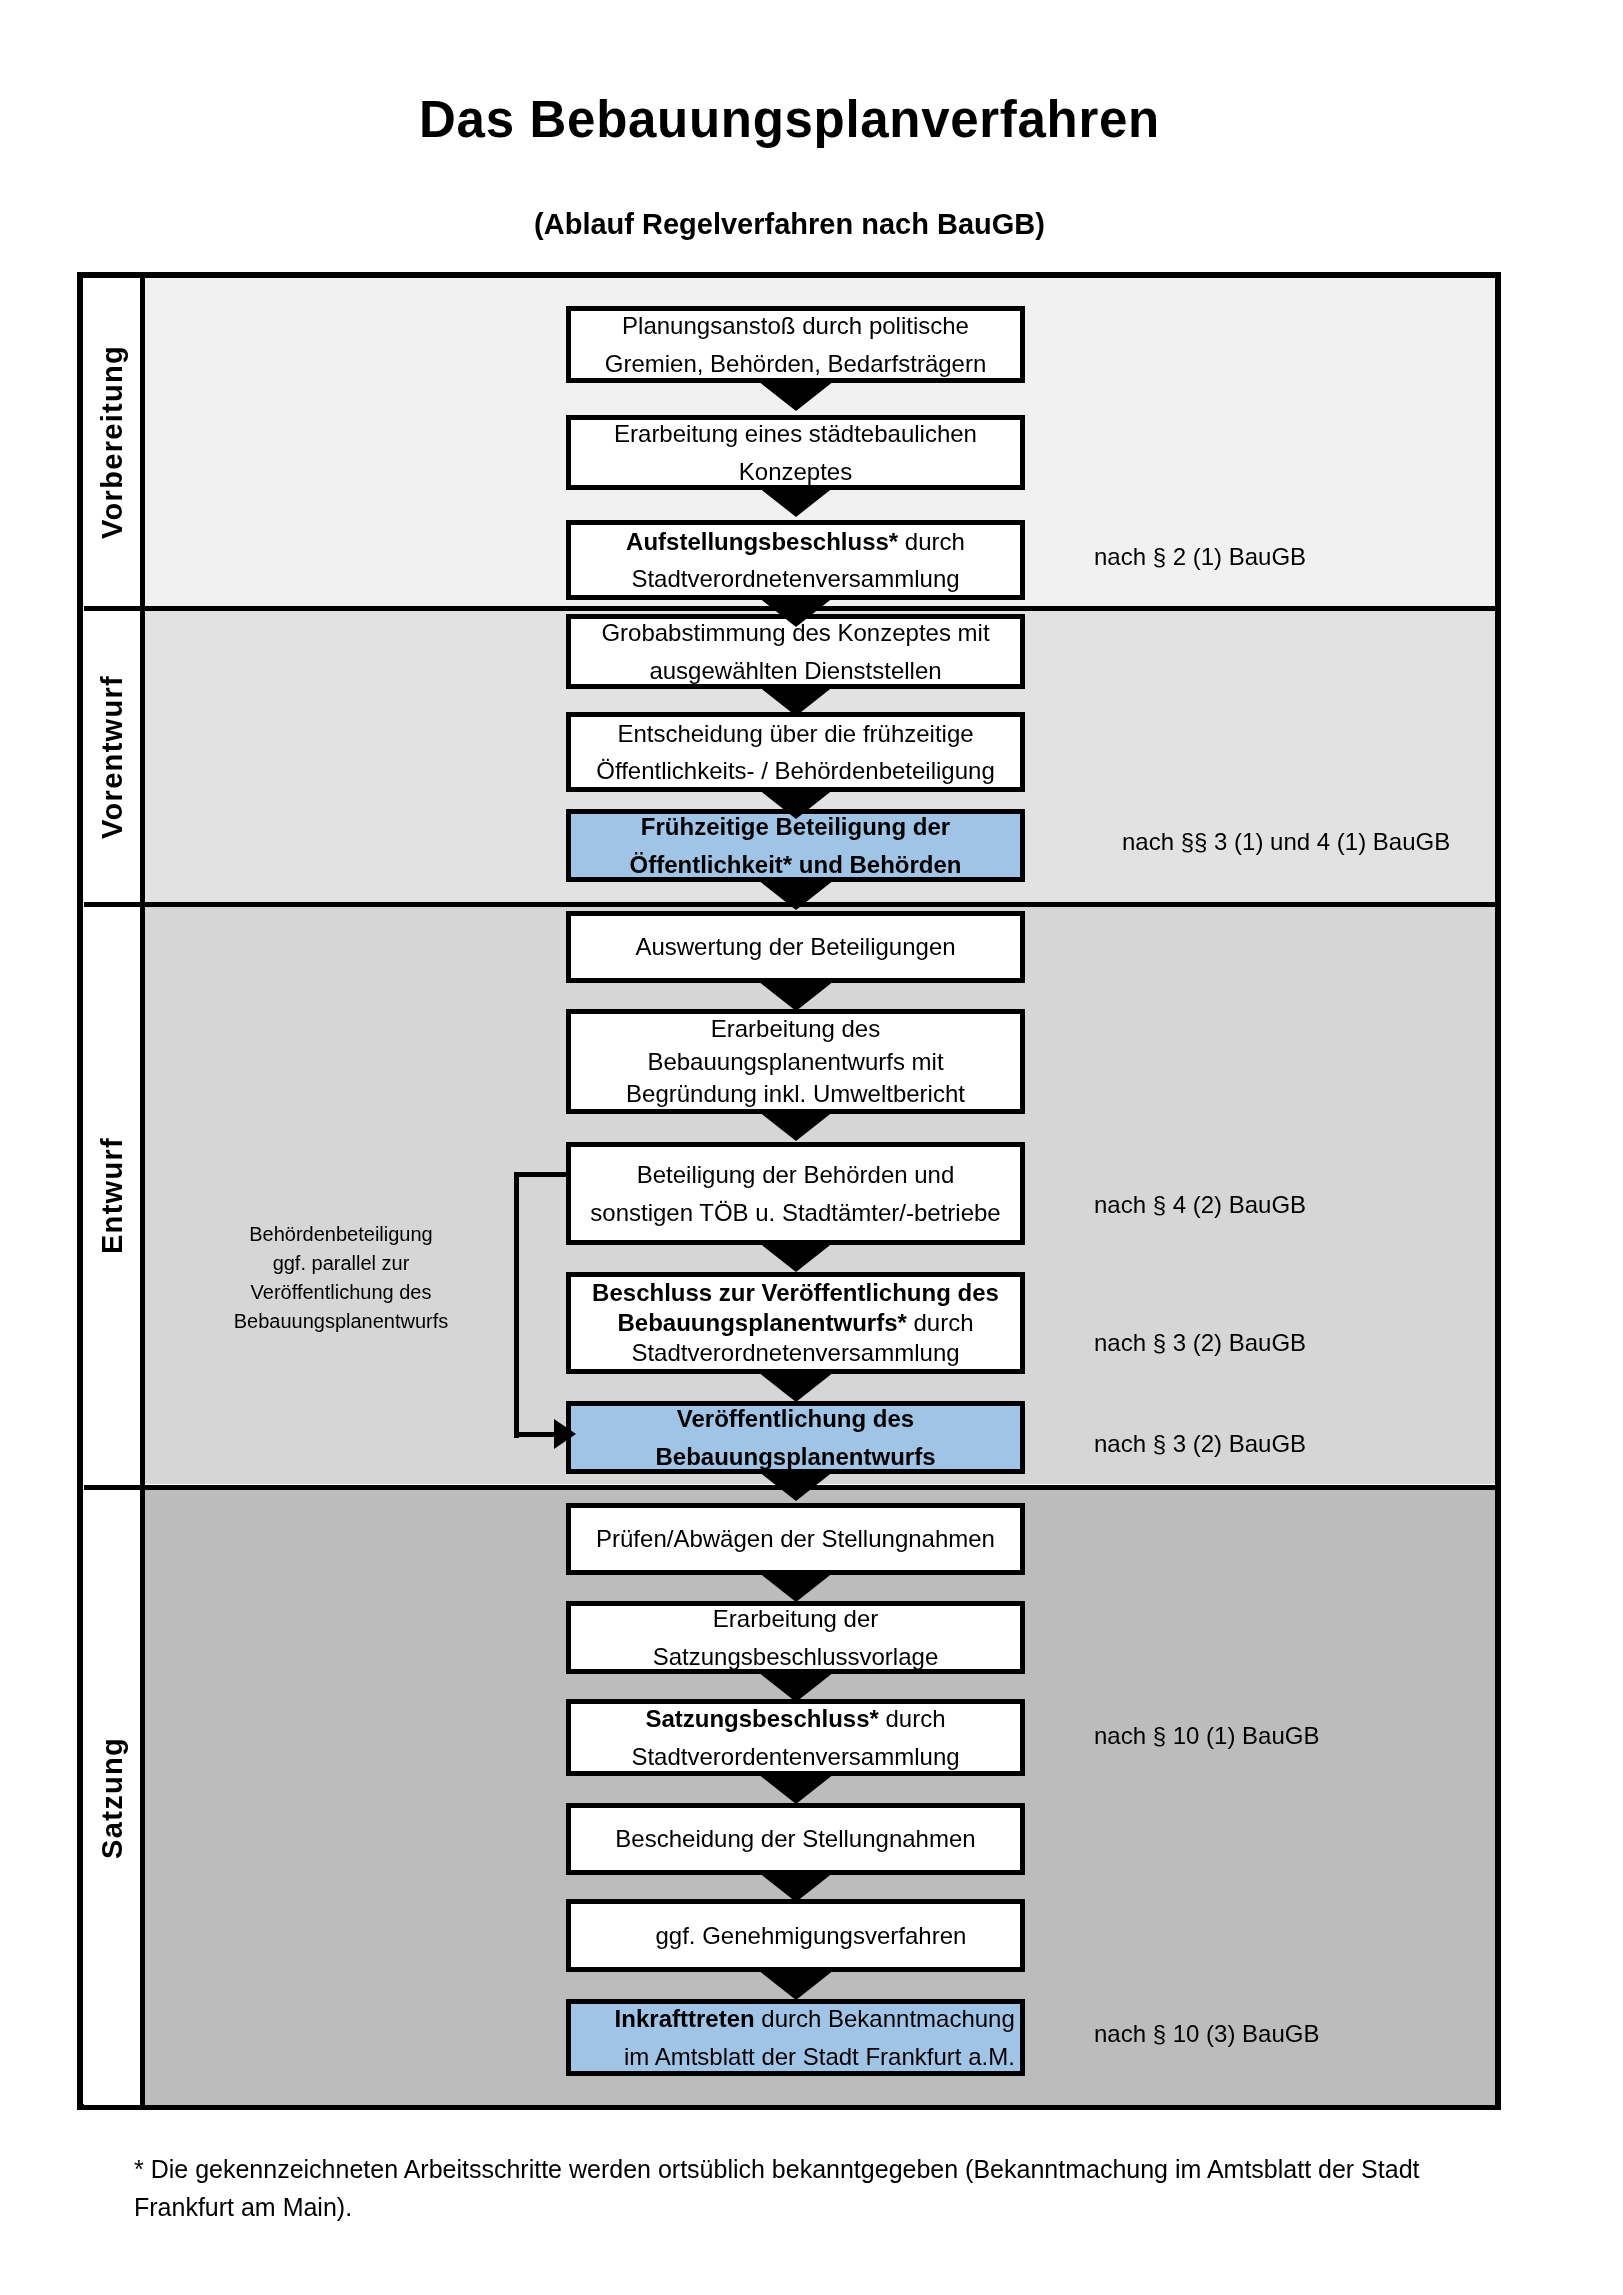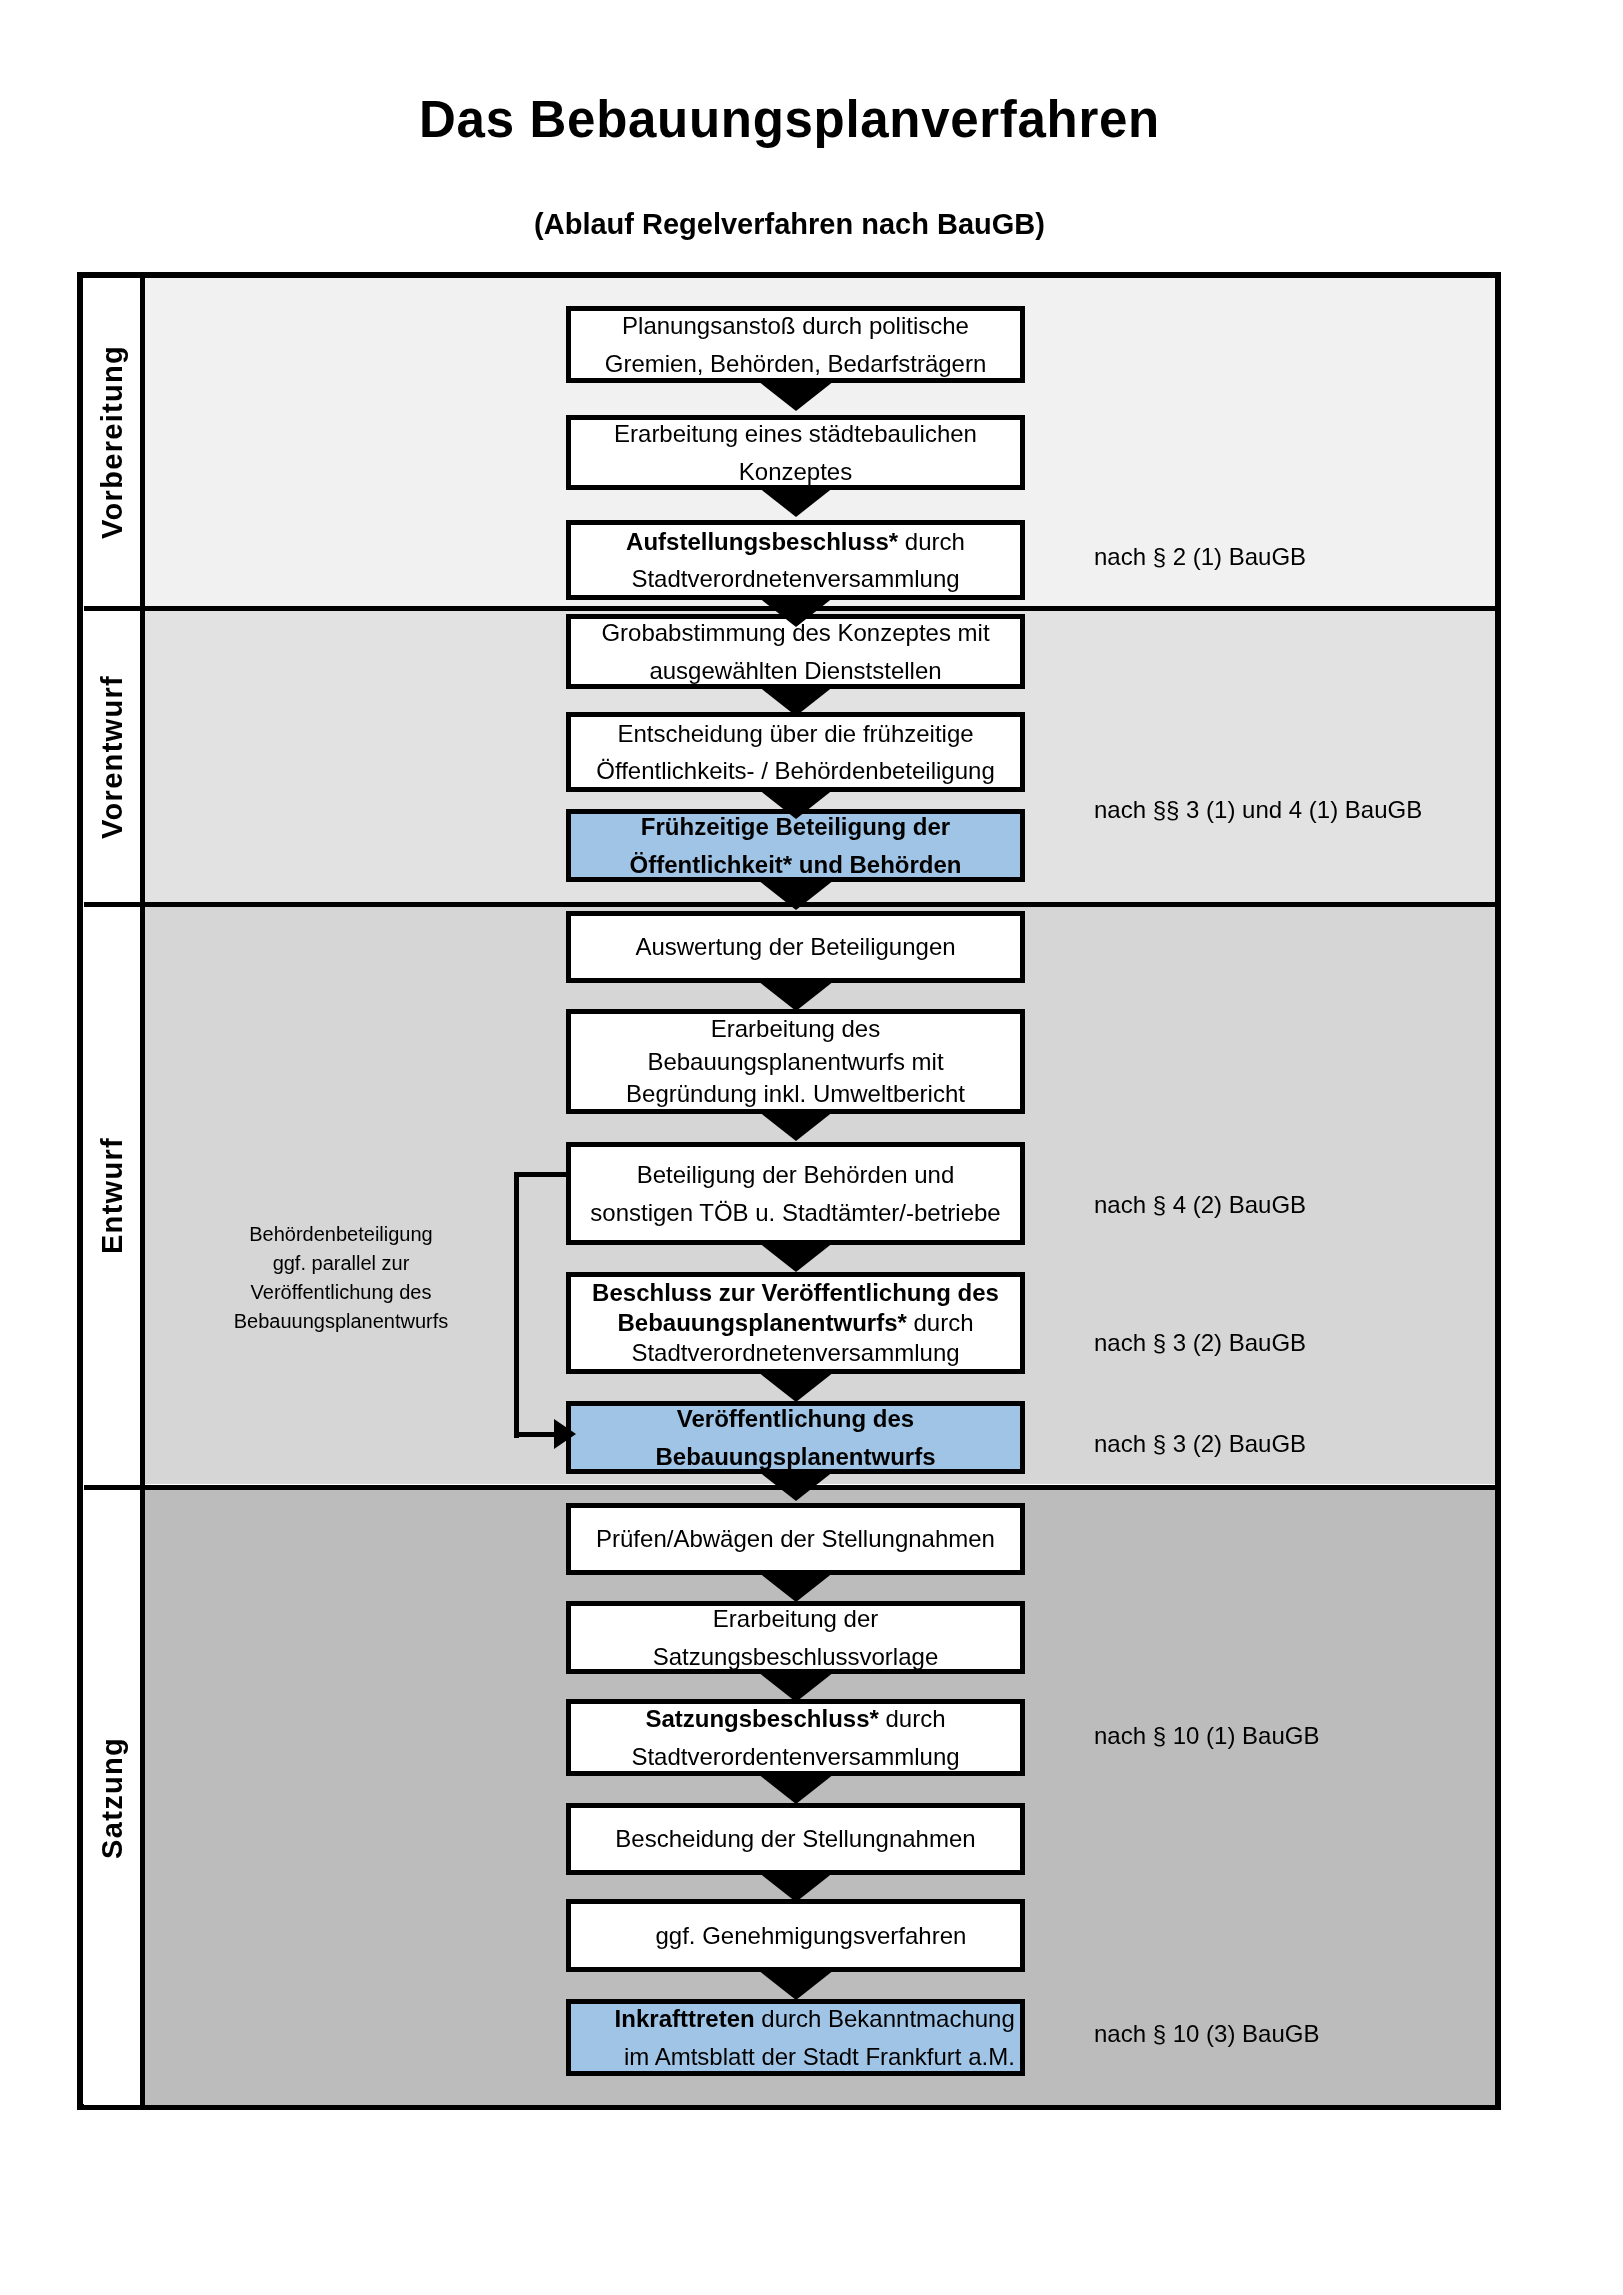--- a/index.html
+++ b/index.html
@@ -88,21 +88,21 @@
       <div class="box" style="top: 712px; height: 80px; line-height: 1.55;">
         <div class="ln"><span>Entscheidung über die frühzeitige</span></div>
         <div class="ln"><span>Öffentlichkeits- / Behördenbeteiligung</span></div>
       </div>
       <div class="arrow" style="left: 758px; top: 789px;"></div>
       <div class="box blue" style="background: rgb(160, 196, 230); top: 809px; height: 73px; line-height: 1.55;">
         <div class="ln"><span class="b">Frühzeitige Beteiligung der</span></div>
         <div class="ln"><span class="b">Öffentlichkeit* und Behörden</span></div>
       </div>
       <div class="arrow" style="left: 758px; top: 880px;"></div>
-      <div class="law" style="top: 796px;">nach §§ 3 (1) und 4 (1) BauGB</div>
+      <div class="law" style="top: 828px; margin-left: 28px;">nach §§ 3 (1) und 4 (1) BauGB</div>
       <div class="box" style="top: 911px; height: 72px; line-height: 1.55;">
         <div class="ln"><span>Auswertung der Beteiligungen</span></div>
       </div>
       <div class="arrow" style="left: 758px; top: 981px;"></div>
       <div class="box" style="top: 1009px; height: 105px; line-height: 1.25; justify-content: space-between;">
         <div class="ln"><span>Erarbeitung des</span></div>
         <div class="ln"><span>Bebauungsplanentwurfs mit</span></div>
         <div class="ln"><span>Begründung inkl. Umweltbericht</span></div>
       </div>
       <div class="arrow" style="left: 758px; top: 1111px;"></div>
@@ -161,14 +161,18 @@
       <div>Veröffentlichung des</div>
       <div>Bebauungsplanentwurfs</div>
     </div>
   <div id="bracket">
       <div class="bk" style="left: 514px; top: 1172px; width: 54px; height: 5.2px;"></div>
       <div class="bk" style="left: 514px; top: 1172px; width: 5.2px; height: 266px;"></div>
       <div class="bk" style="left: 514px; top: 1432px; width: 41px; height: 5.2px;"></div>
       <div class="bk-head" style="left: 554px; top: 1419px;"></div>
     </div>
 
+  <div class="footnote" id="footnote">
+      <div>* Die gekennzeichneten Arbeitsschritte werden ortsüblich bekanntgegeben (Bekanntmachung im Amtsblatt  der Stadt</div>
+      <div>Frankfurt am Main).</div>
+    </div>
 </div>
 
 
 </body></html>

